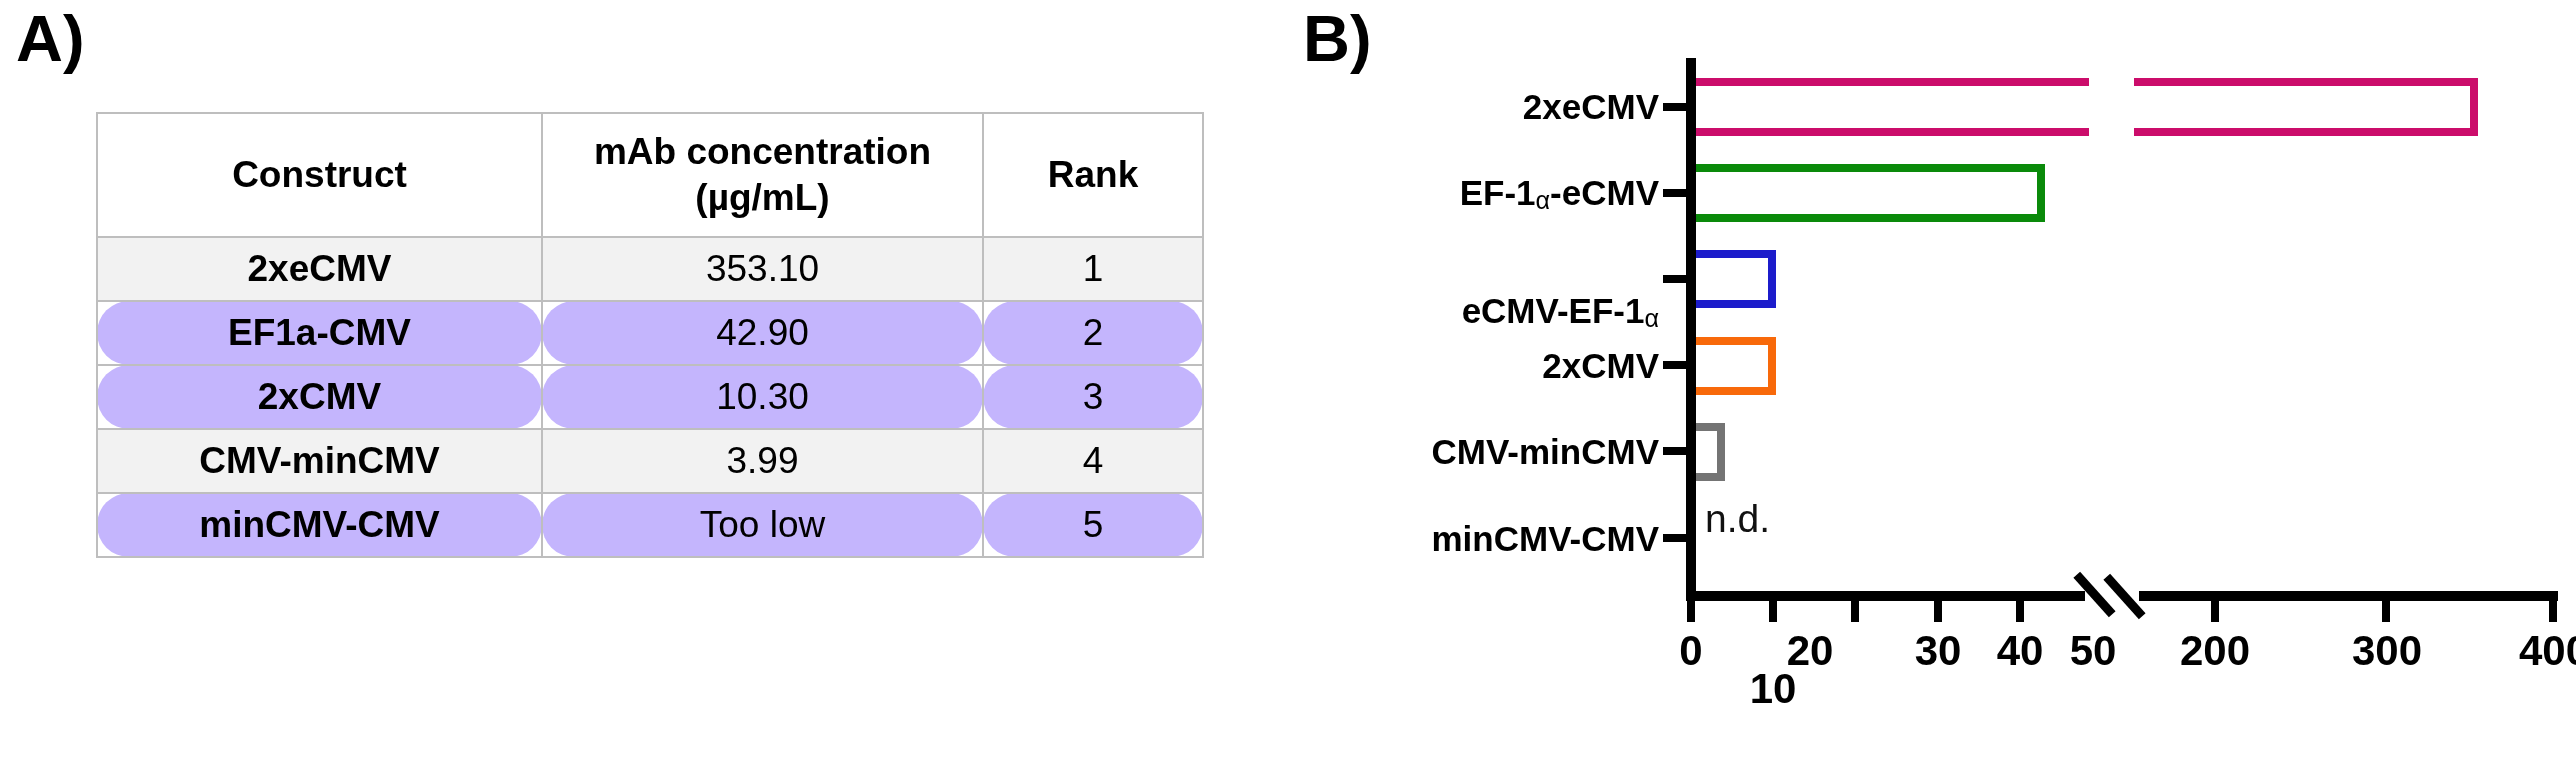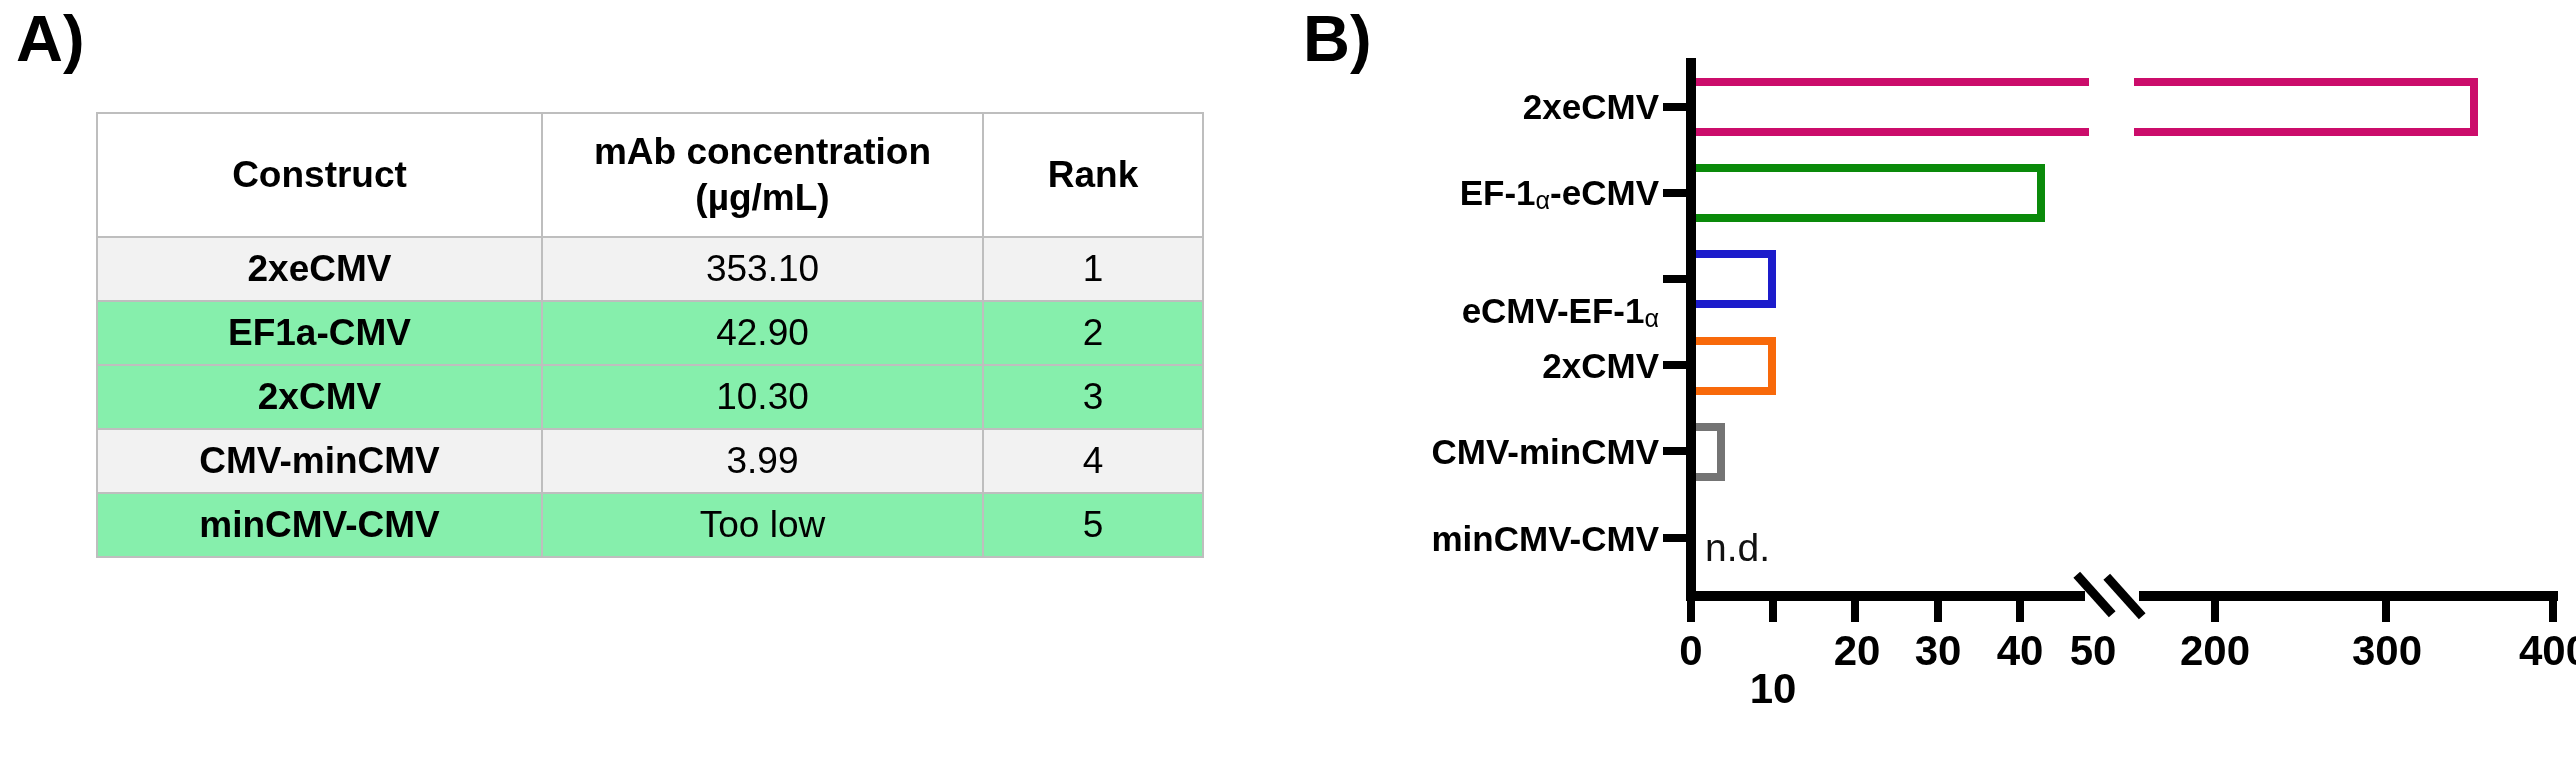--- a/index.html
+++ b/index.html
@@ -20,21 +20,21 @@
   table.results col.c2{width:441px;}
   table.results col.c3{width:220px;}
   table.results th, table.results td{
     border:2.5px solid #bebebe;text-align:center;vertical-align:middle;
     padding:0;
   }
   table.results thead th{height:122px;font-weight:bold;background:#ffffff;line-height:1.25;}
   table.results tbody td{height:62px;font-weight:normal;}
   table.results tbody td.construct{font-weight:bold;}
   table.results tbody tr.stripe td{background:#f2f2f2;}
-  table.results tbody tr.plain td{background:#86efac;}
+  table.results tbody tr.plain td{background:#c4b5fd;border-radius:32px;}
   
   .chart{position:absolute;left:0;top:0;width:2576px;height:778px;}
   .yaxis{position:absolute;background:#000;}
   .xaxis-seg{position:absolute;background:#000;}
   .break-slash{position:absolute;background:#000;transform:rotate(-42deg);}
   .cat-label{
     position:absolute;left:1297px;width:362px;text-align:right;
     font-size:35px;font-weight:bold;line-height:48px;height:48px;
     white-space:nowrap;
   }
@@ -129,27 +129,27 @@
     <div class="cat-tick" style="left:1663px;top:275px;width:23.4px;height:8.2px;"></div>
     <div class="bar full" style="left:1696px;top:250px;width:80px;height:58px;border-width:8.9px;border-color:#1C1CCB;"></div>
     <div class="cat-label" style="top:342px;">2xCMV</div>
     <div class="cat-tick" style="left:1663px;top:361px;width:23.4px;height:8.2px;"></div>
     <div class="bar full" style="left:1696px;top:337px;width:80px;height:58px;border-width:8.9px;border-color:#F8690A;"></div>
     <div class="cat-label" style="top:428px;">CMV-minCMV</div>
     <div class="cat-tick" style="left:1663px;top:447px;width:23.4px;height:8.2px;"></div>
     <div class="bar full" style="left:1696px;top:423px;width:28.5px;height:58px;border-width:8.9px;border-color:#747474;"></div>
     <div class="cat-label" style="top:515px;">minCMV-CMV</div>
     <div class="cat-tick" style="left:1663px;top:534px;width:23.4px;height:8.2px;"></div>
-    <div class="nd-note" style="left:1705px;top:528px;text-align:right;">n.d.</div>
+    <div class="nd-note" style="left:1705px;top:499px;text-align:right;">n.d.</div>
     <div class="x-tick" style="left:1687px;top:600px;width:8.2px;height:21.5px;"></div>
     <div class="x-tick-label" style="left:1634px;top:630px;">0</div>
     <div class="x-tick" style="left:1769px;top:600px;width:8.2px;height:21.5px;"></div>
     <div class="x-tick-label" style="left:1716px;top:668px;">10</div>
     <div class="x-tick" style="left:1851px;top:600px;width:8.2px;height:21.5px;"></div>
-    <div class="x-tick-label" style="left:1800px;top:630px;">20</div>
+    <div class="x-tick-label" style="left:1753px;top:630px;">20</div>
     <div class="x-tick" style="left:1934px;top:600px;width:8.2px;height:21.5px;"></div>
     <div class="x-tick-label" style="left:1881px;top:630px;">30</div>
     <div class="x-tick" style="left:2016px;top:600px;width:8.2px;height:21.5px;"></div>
     <div class="x-tick-label" style="left:1963px;top:630px;">40</div>
     <div class="x-tick-label" style="left:2036px;top:630px;">50</div>
     <div class="x-tick" style="left:2211px;top:600px;width:8.2px;height:21.5px;"></div>
     <div class="x-tick-label" style="left:2158px;top:630px;">200</div>
     <div class="x-tick" style="left:2382px;top:600px;width:8.2px;height:21.5px;"></div>
     <div class="x-tick-label" style="left:2330px;top:630px;">300</div>
     <div class="x-tick" style="left:2549px;top:600px;width:8.2px;height:21.5px;"></div>

